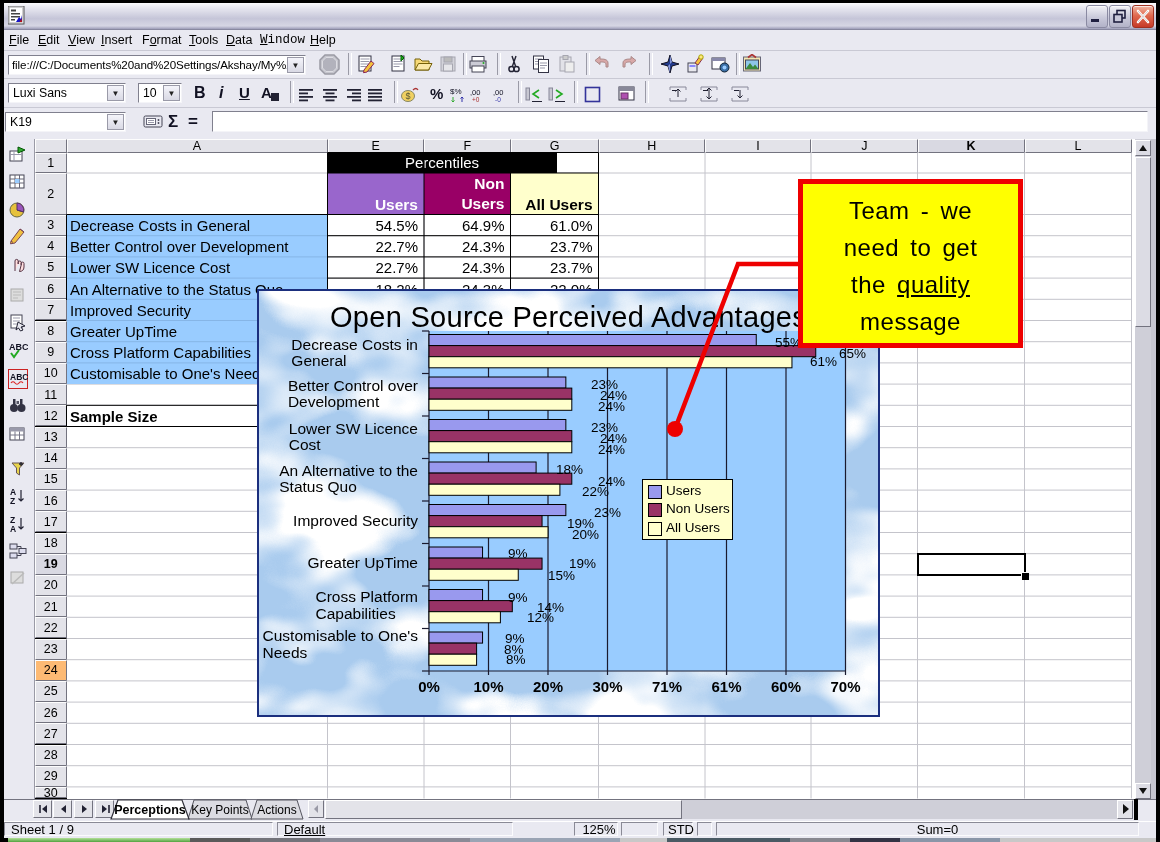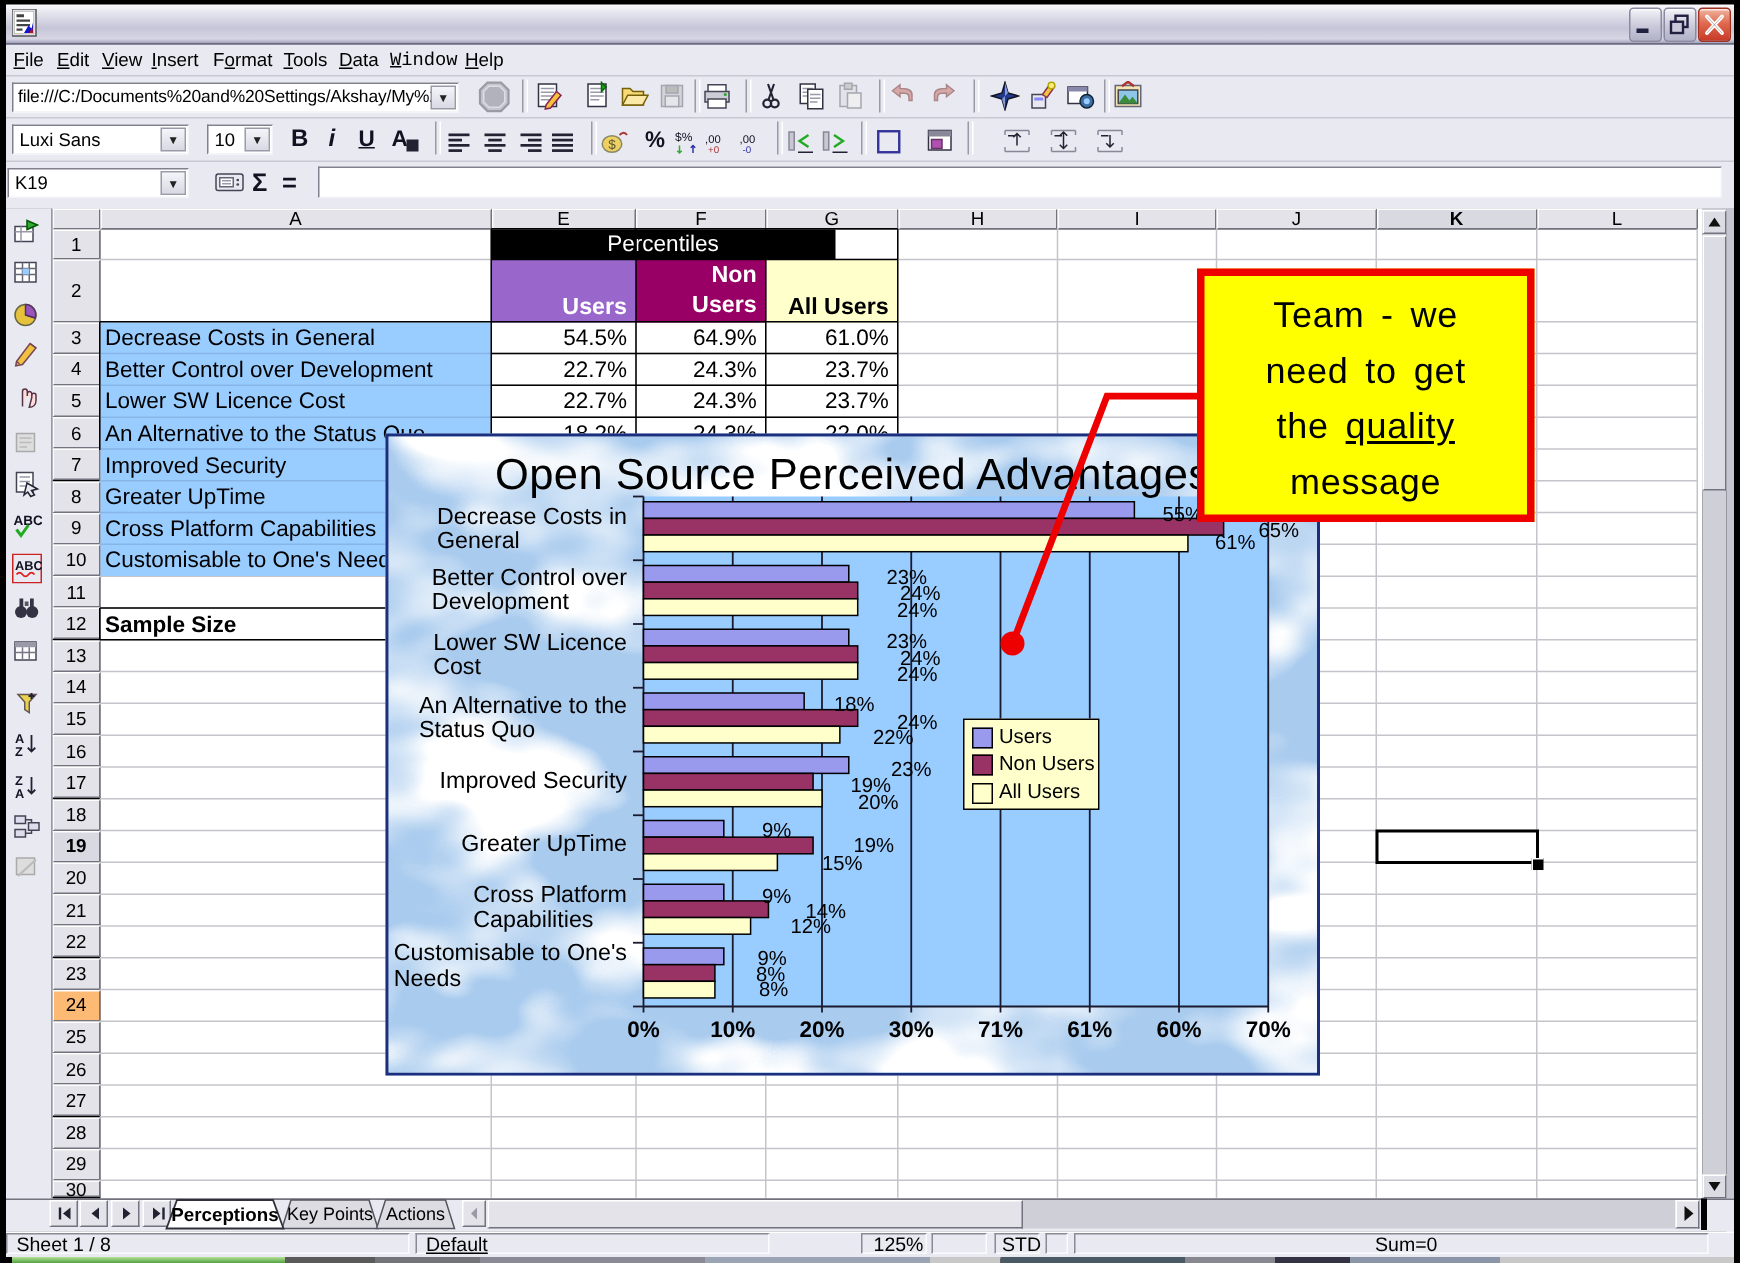--- a/index.html
+++ b/index.html
@@ -546,21 +546,21 @@
   </div>
 <div class="abs" style="left:325px;top:799.5px;width:792px;height:19px;background:#cfcfd8;"></div>
 <div class="abs" style="left:325px;top:799.5px;width:357px;height:19px;background:#e3e3e9;border-top:1px solid #fff;border-left:1px solid #fff;border-right:1px solid #73737f;border-bottom:1px solid #73737f;box-sizing:border-box;"></div>
 <div style="position:absolute;width:19px;height:18px;background:#e3e3e9;border-top:1px solid #fff;border-left:1px solid #fff;border-right:1px solid #73737f;border-bottom:1px solid #73737f;box-sizing:border-box;display:flex;align-items:center;justify-content:center;font-size:8px;color:#223;left:1117px;top:799.5px;width:16px;height:19px;">
     <svg width="14" height="16">
       <path d="M5 3 L11 8 L5 13 Z" fill="#111"></path>
     </svg>
   </div>
 <div class="abs" style="left:1134px;top:798.5px;width:4px;height:21px;background:#000;"></div>
 <div class="abs" style="left:4px;top:820.5px;width:1152px;height:17.5px;background:#e9e9f1;border-top:1px solid #fff;"></div>
-<div class="panel" style="left:4px;top:822.0px;height:14px;width:269px;justify-content:flex-start;padding-left:6px;box-sizing:border-box;">Sheet 1 / 8</div>
+<div class="panel" style="left:4px;top:822.0px;height:14px;width:269px;justify-content:flex-start;padding-left:6px;box-sizing:border-box;">Sheet 1 / 9</div>
 <div class="panel" style="left:277px;top:822.0px;height:14px;width:236px;justify-content:flex-start;padding-left:6px;box-sizing:border-box;text-decoration:underline;">Default</div>
 <div class="panel" style="left:574px;top:822.0px;height:14px;width:44px;justify-content:center;padding-left:6px;box-sizing:border-box;">125%</div>
 <div class="panel" style="left:621px;top:822.0px;height:14px;width:37px;justify-content:center;padding-left:6px;box-sizing:border-box;"></div>
 <div class="panel" style="left:663px;top:822.0px;height:14px;width:30px;justify-content:center;padding-left:6px;box-sizing:border-box;">STD</div>
 <div class="panel" style="left:697px;top:822.0px;height:14px;width:15px;justify-content:center;padding-left:6px;box-sizing:border-box;"></div>
 <div class="panel" style="left:716px;top:822.0px;height:14px;width:423px;justify-content:center;padding-left:6px;box-sizing:border-box;">
     <span style="margin-left:14px">Sum=0</span>
   </div>
 <div class="abs" style="left:0px;top:838px;width:8px;height:4px;background:#000;"></div>
 <div class="abs" style="left:8px;top:838px;width:182px;height:4px;background:linear-gradient(#b5e09a,#51a23f);"></div>

